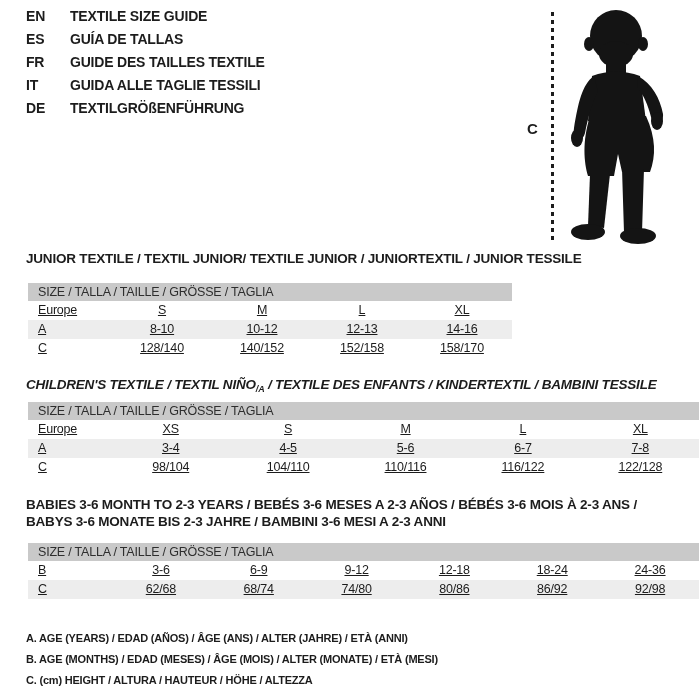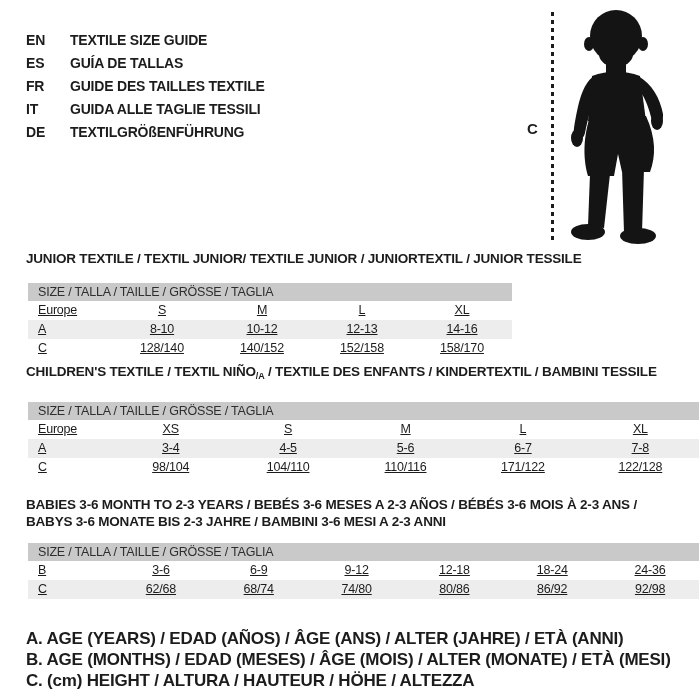--- a/index.html
+++ b/index.html
@@ -4,21 +4,21 @@
 <style>
   html,body{margin:0;padding:0;}
   body{
     width:700px;height:700px;background:#ffffff;
     font-family:"Liberation Sans", sans-serif;
     color:#1c1c1c;
   }
   .page{position:relative;width:700px;height:700px;overflow:hidden;background:#fff;}
 
   
-  .langs{position:absolute;left:26px;top:29px;}
+  .langs{position:absolute;left:26px;top:5px;}
   .lang-row{display:flex;height:23px;line-height:23px;font-size:14px;font-weight:bold;letter-spacing:-0.2px;}
   .lang-code{width:44px;flex:0 0 44px;}
 
   
   .fig-line{
     position:absolute;left:551px;top:12px;width:3px;height:232px;
     background:repeating-linear-gradient(to bottom,#1c1c1c 0 4px,transparent 4px 8px);
   }
   .fig-label{position:absolute;left:527px;top:120px;font-size:15px;font-weight:bold;}
   .silhouette{position:absolute;left:560px;top:6px;}
@@ -33,21 +33,21 @@
   .t-narrow{width:484px;}
   .t-wide{width:671px;}
   .tbar{height:18px;line-height:18px;background:#c9c9c9;font-size:12.5px;padding-left:10px;color:#2e2e2e;letter-spacing:-0.2px;}
   .trow{display:flex;height:19px;line-height:19px;font-size:12.5px;letter-spacing:-0.2px;text-decoration:underline;}
   .trow.shaded{background:#ededed;}
   .tlabel{width:74px;flex:0 0 74px;padding-left:10px;}
   .tcell{flex:1;text-align:center;}
 
   
   .foot{position:absolute;left:26px;top:628px;}
-  .foot-line{height:21px;line-height:21px;font-size:17px;font-weight:bold;letter-spacing:-0.2px;white-space:nowrap;}
+  .foot-line{height:21px;line-height:21px;font-size:11px;font-weight:bold;letter-spacing:-0.2px;white-space:nowrap;}
 </style>
 </head>
 <body>
 
 <div class="page">
 
   <div class="langs">
     <div class="lang-row">
       <span class="lang-code">EN</span>
       <span>TEXTILE SIZE GUIDE</span>
@@ -111,21 +111,21 @@
     </div>
     <div class="trow">
       <span class="tlabel">C</span>
       <span class="tcell">128/140</span>
       <span class="tcell">140/152</span>
       <span class="tcell">152/158</span>
       <span class="tcell">158/170</span>
     </div>
   </div>
 
-  <div class="tbl-title" style="top:364px;">
+  <div class="tbl-title" style="top:377px;font-style:italic;">
     <span>CHILDREN'S TEXTILE / TEXTIL NIÑO</span><span class="sub">/A</span><span> / TEXTILE DES ENFANTS / KINDERTEXTIL / BAMBINI TESSILE</span>
   </div>
   <div class="size-table t-wide" style="top:402px;">
     <div class="tbar">SIZE / TALLA / TAILLE / GRÖSSE / TAGLIA</div>
     <div class="trow">
       <span class="tlabel">Europe</span>
       <span class="tcell">XS</span>
       <span class="tcell">S</span>
       <span class="tcell">M</span>
       <span class="tcell">L</span>
@@ -137,21 +137,21 @@
       <span class="tcell">4-5</span>
       <span class="tcell">5-6</span>
       <span class="tcell">6-7</span>
       <span class="tcell">7-8</span>
     </div>
     <div class="trow">
       <span class="tlabel">C</span>
       <span class="tcell">98/104</span>
       <span class="tcell">104/110</span>
       <span class="tcell">110/116</span>
-      <span class="tcell">171/122</span>
+      <span class="tcell">116/122</span>
       <span class="tcell">122/128</span>
     </div>
   </div>
 
   <div class="tbl-title" style="top:496px;">
     <div class="title-line">BABIES 3-6 MONTH TO 2-3 YEARS / BEBÉS 3-6 MESES A 2-3 AÑOS / BÉBÉS 3-6 MOIS À 2-3 ANS /</div>
     <div class="title-line">BABYS 3-6 MONATE BIS 2-3 JAHRE / BAMBINI 3-6 MESI A 2-3 ANNI</div>
   </div>
   <div class="size-table t-wide" style="top:543px;">
     <div class="tbar">SIZE / TALLA / TAILLE / GRÖSSE / TAGLIA</div>

